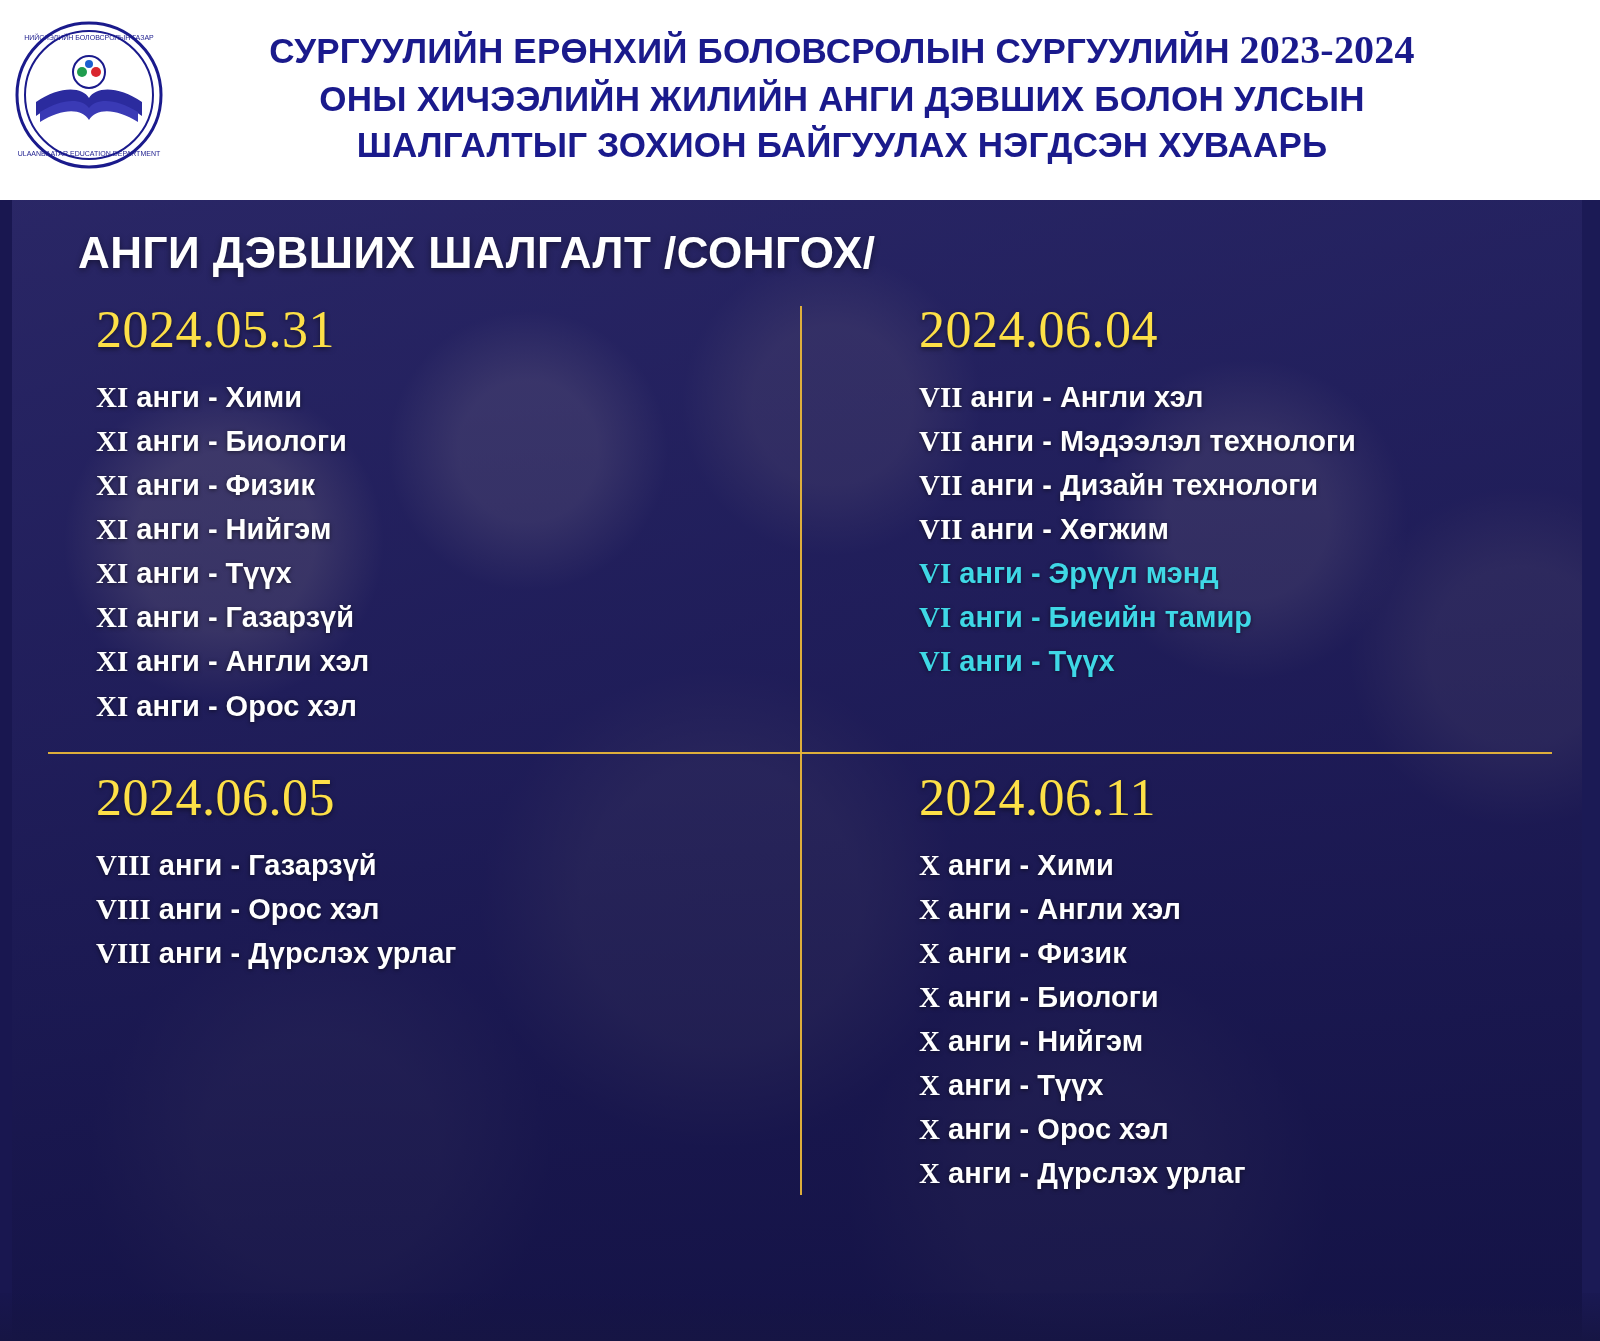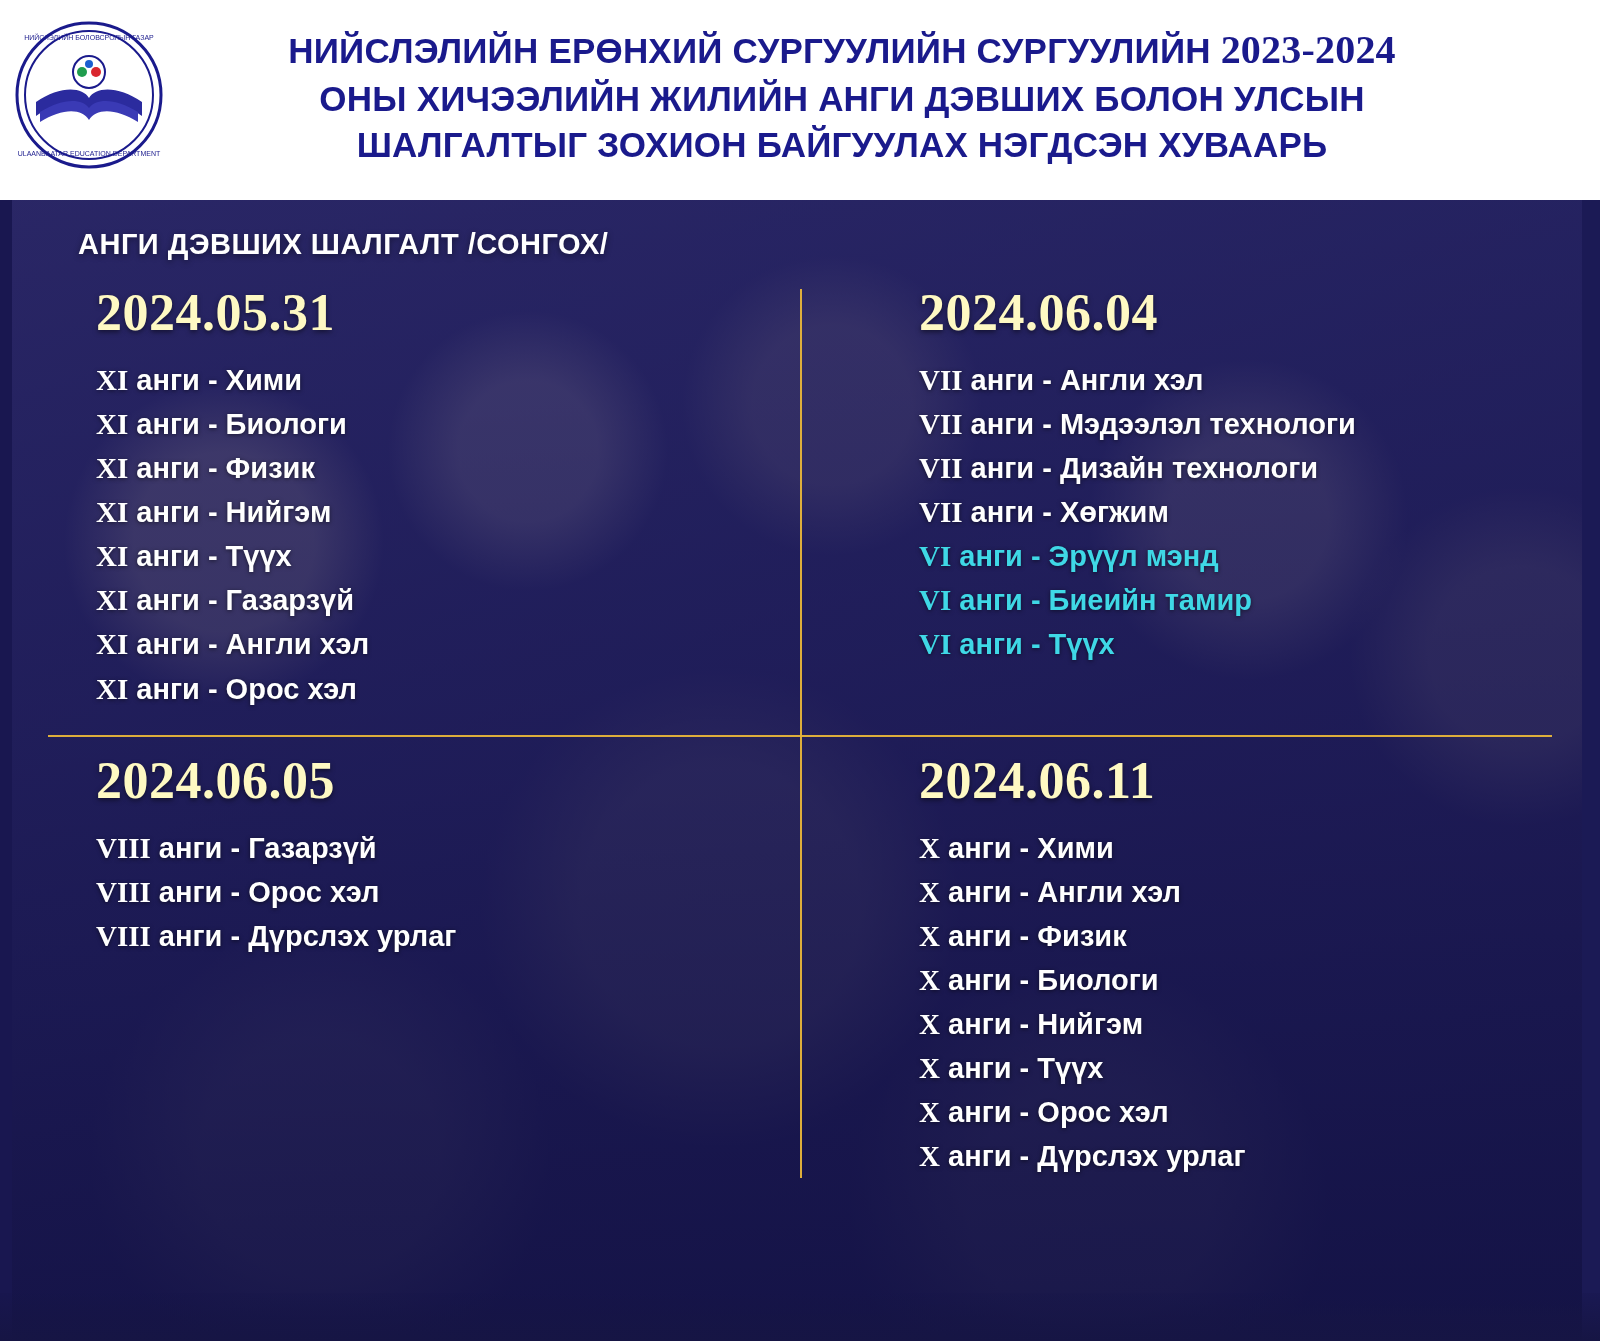--- a/index.html
+++ b/index.html
@@ -117,21 +117,21 @@
     z-index: 3;
     padding: 22px 36px 0 36px;
     box-sizing: border-box;
     height: 100%;
   }
 
   .section-title {
     color: #ffffff;
     font-family: "Liberation Sans", sans-serif;
     font-weight: bold;
-    font-size: 29px;
+    font-size: 44px;
     letter-spacing: 0.5px;
     margin: 6px 0 0 42px;
     text-shadow: 0 2px 6px rgba(0,0,0,0.45);
   }
 
   .grid {
     position: relative;
     margin-top: 22px;
     display: grid;
     grid-template-columns: 1fr 1fr;
@@ -157,23 +157,23 @@
   }
 
   .cell {
     padding: 0 30px 18px 60px;
     box-sizing: border-box;
   }
   .cell.right { padding-left: 119px; }
 
   .date {
     font-family: "Liberation Serif", serif;
-    font-weight: bold;
+    font-weight: normal;
     font-size: 52px;
-    color: #fef9c3;
+    color: #fde047;
     letter-spacing: 0.5px;
     margin-bottom: 16px;
     text-shadow: 0 2px 5px rgba(0,0,0,0.5);
   }
 
   ul.items {
     list-style: none;
     margin: 0;
     padding: 0;
   }
@@ -208,21 +208,21 @@
         <circle cx="75" cy="52" r="16" fill="#ffffff" stroke="#1a1a8c" stroke-width="2"></circle>
         <circle cx="68" cy="52" r="5" fill="#1f9d4e"></circle>
         <circle cx="82" cy="52" r="5" fill="#d9262e"></circle>
         <circle cx="75" cy="44" r="4" fill="#1a5fd0"></circle>
         <text x="75" y="20" text-anchor="middle" font-family="Liberation Sans, sans-serif" font-size="7" fill="#1a1a8c">НИЙСЛЭЛИЙН БОЛОВСРОЛЫН ГАЗАР</text>
         <text x="75" y="136" text-anchor="middle" font-family="Liberation Sans, sans-serif" font-size="7" fill="#1a1a8c">ULAANBAATAR EDUCATION DEPARTMENT</text>
       </svg>
     </div>
     <div class="header-text">
       <div class="header-line">
-        <span>НИЙСЛЭЛИЙН ЕРӨНХИЙ СУРГУУЛИЙН СУРГУУЛИЙН</span>
+        <span>СУРГУУЛИЙН ЕРӨНХИЙ БОЛОВСРОЛЫН СУРГУУЛИЙН</span>
         <span class="yr">2023-2024</span>
       </div>
       <div class="header-line">ОНЫ ХИЧЭЭЛИЙН ЖИЛИЙН АНГИ ДЭВШИХ БОЛОН УЛСЫН</div>
       <div class="header-line">ШАЛГАЛТЫГ ЗОХИОН БАЙГУУЛАХ НЭГДСЭН ХУВААРЬ</div>
     </div>
   </div>
 
   <div class="panel">
     <div class="bg"></div>
     <div class="bg-tint"></div>

